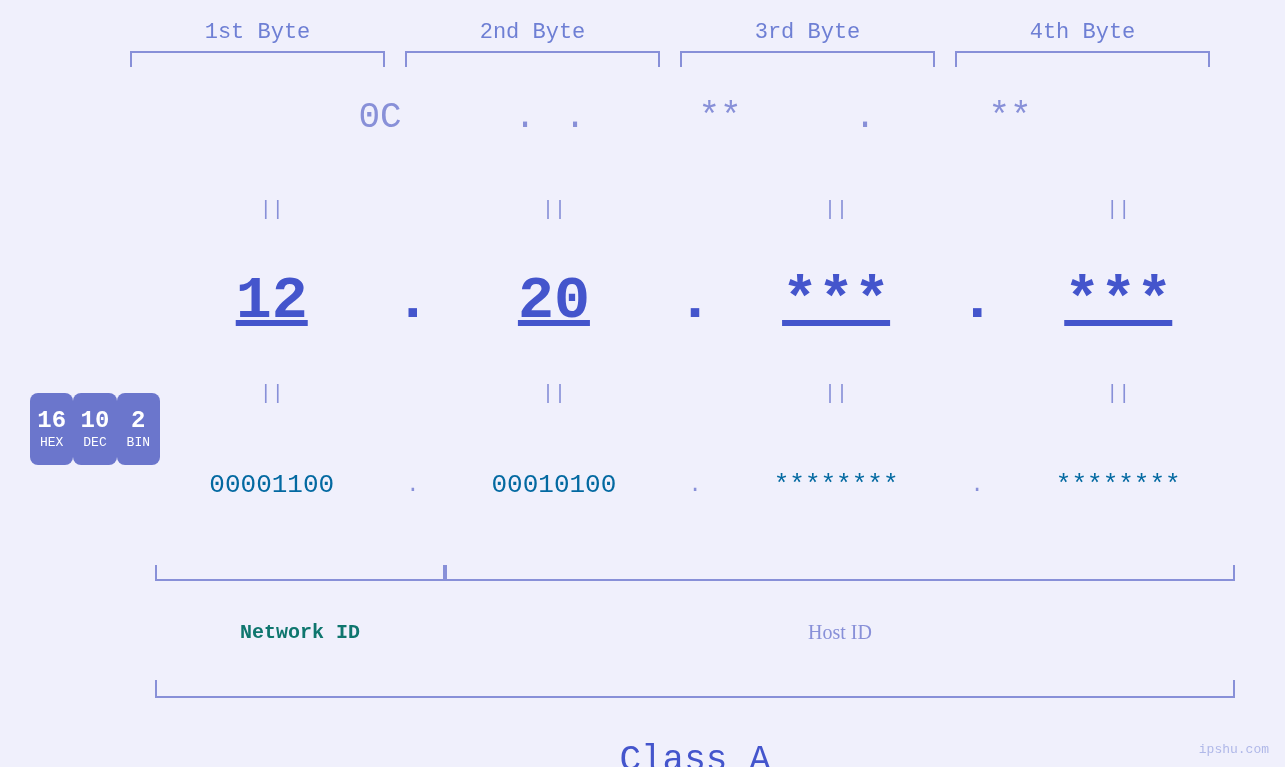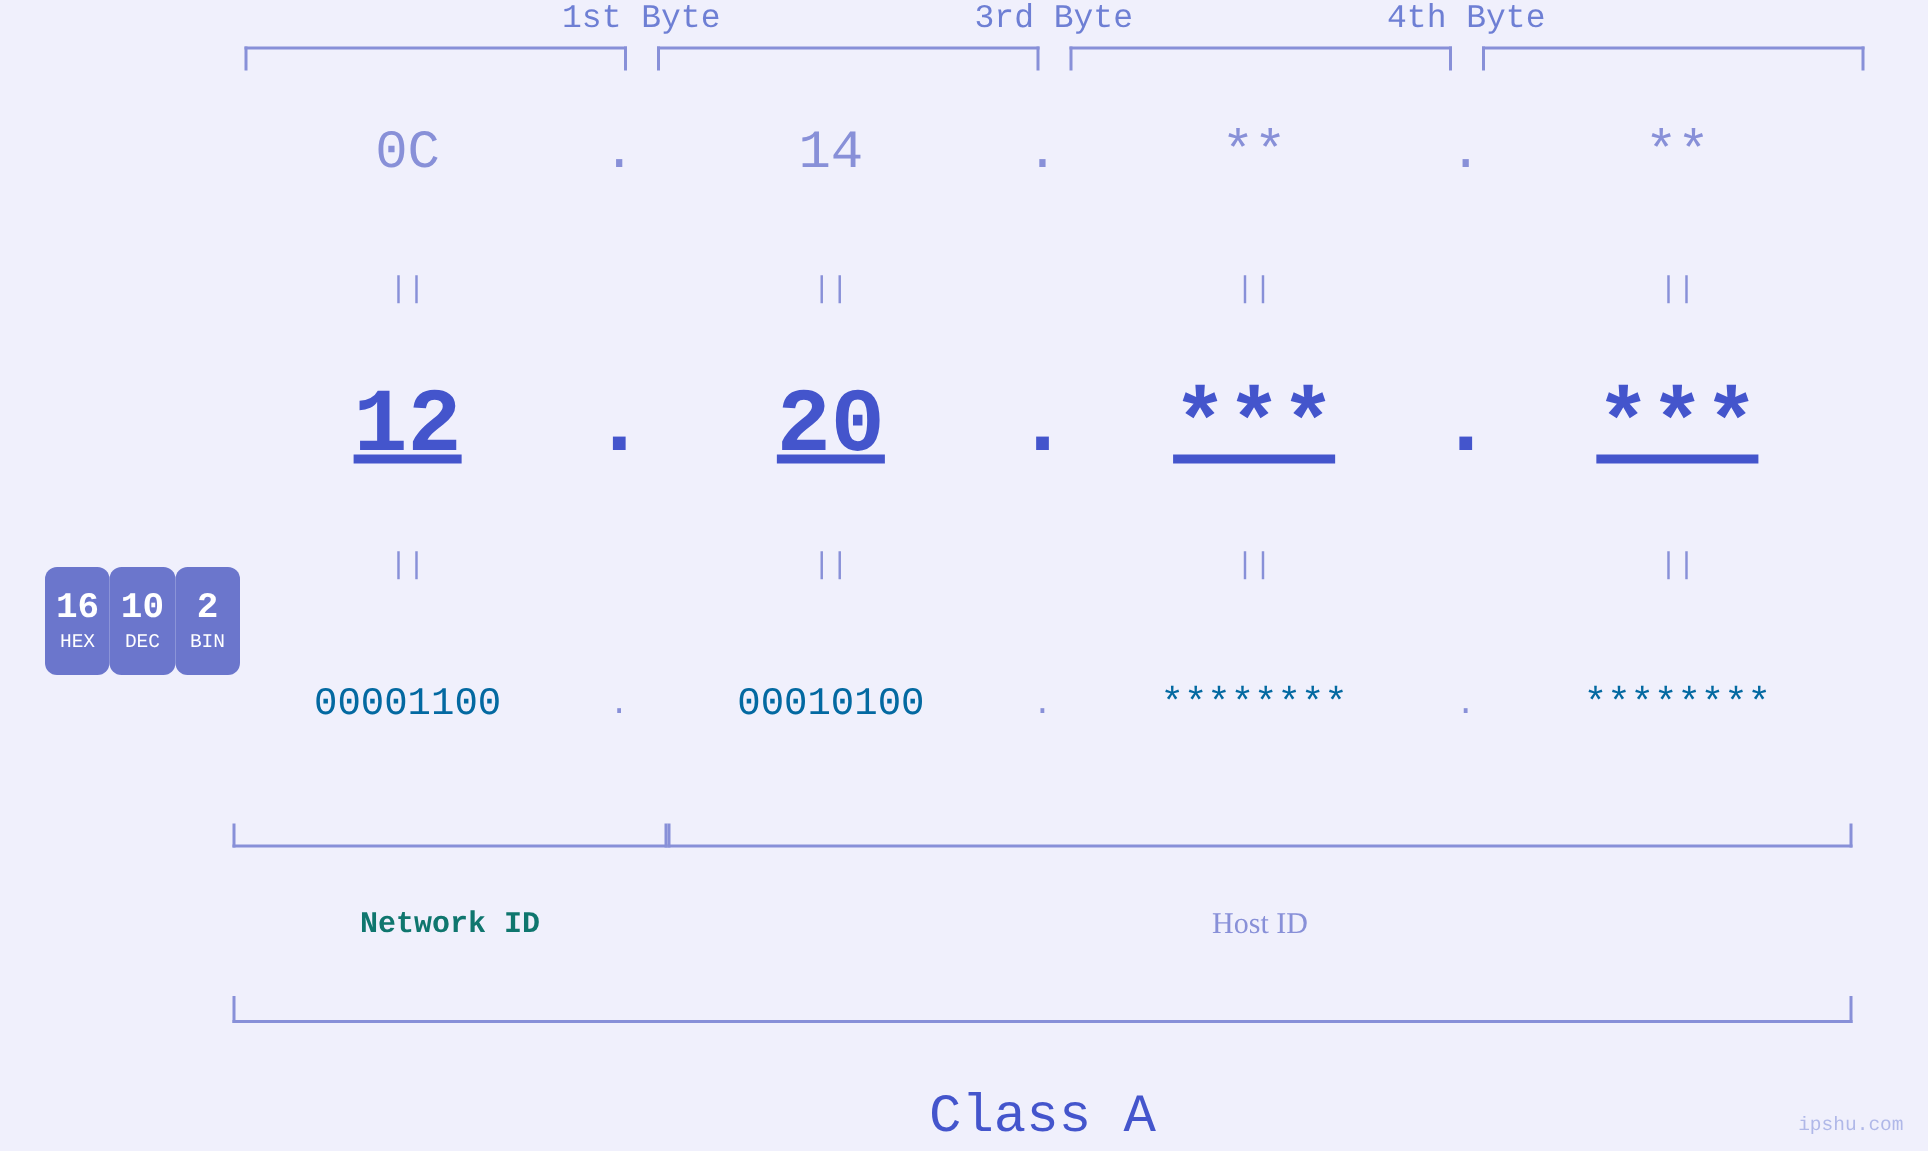--- a/index.html
+++ b/index.html
@@ -12,21 +12,21 @@
       overflow: hidden;
       position: relative;
     }
 
     .main-container {
       width: 1285px;
       height: 767px;
       position: relative;
       display: flex;
       flex-direction: column;
-      align-items: center;
+      padding-top: 20px;
     }
 
     
     .byte-labels {
       display: flex;
       justify-content: center;
       gap: 0;
       width: 1100px;
       margin-left: 120px;
     }
@@ -271,20 +271,21 @@
       font-family: 'Courier New', Courier, monospace;
     }
   </style>
 </head>
 <body>
 
 <div class="main-container">
 
   <div class="byte-labels">
     <div class="byte-label">1st Byte</div>
+    <div class="byte-label">2nd Byte</div>
     <div class="byte-label">3rd Byte</div>
     <div class="byte-label">4th Byte</div>
   </div>
 
   <div class="bracket-row">
     <div class="bracket"></div>
     <div class="bracket"></div>
     <div class="bracket"></div>
     <div class="bracket"></div>
   </div>
@@ -304,21 +305,20 @@
         <span class="badge-num">2</span>
         <span class="badge-label">BIN</span>
       </div>
     </div>
 
     <div class="rows-container">
 
       <div class="data-row hex-row">
         <div class="cell">0C</div>
         <div class="separator">.</div>
-        <div class="cell">14</div>
         <div class="separator">.</div>
         <div class="cell">**</div>
         <div class="separator">.</div>
         <div class="cell">**</div>
       </div>
 
       <div class="equals-row">
         <div class="eq-cell">||</div>
         <div class="eq-sep"></div>
         <div class="eq-cell">||</div>

